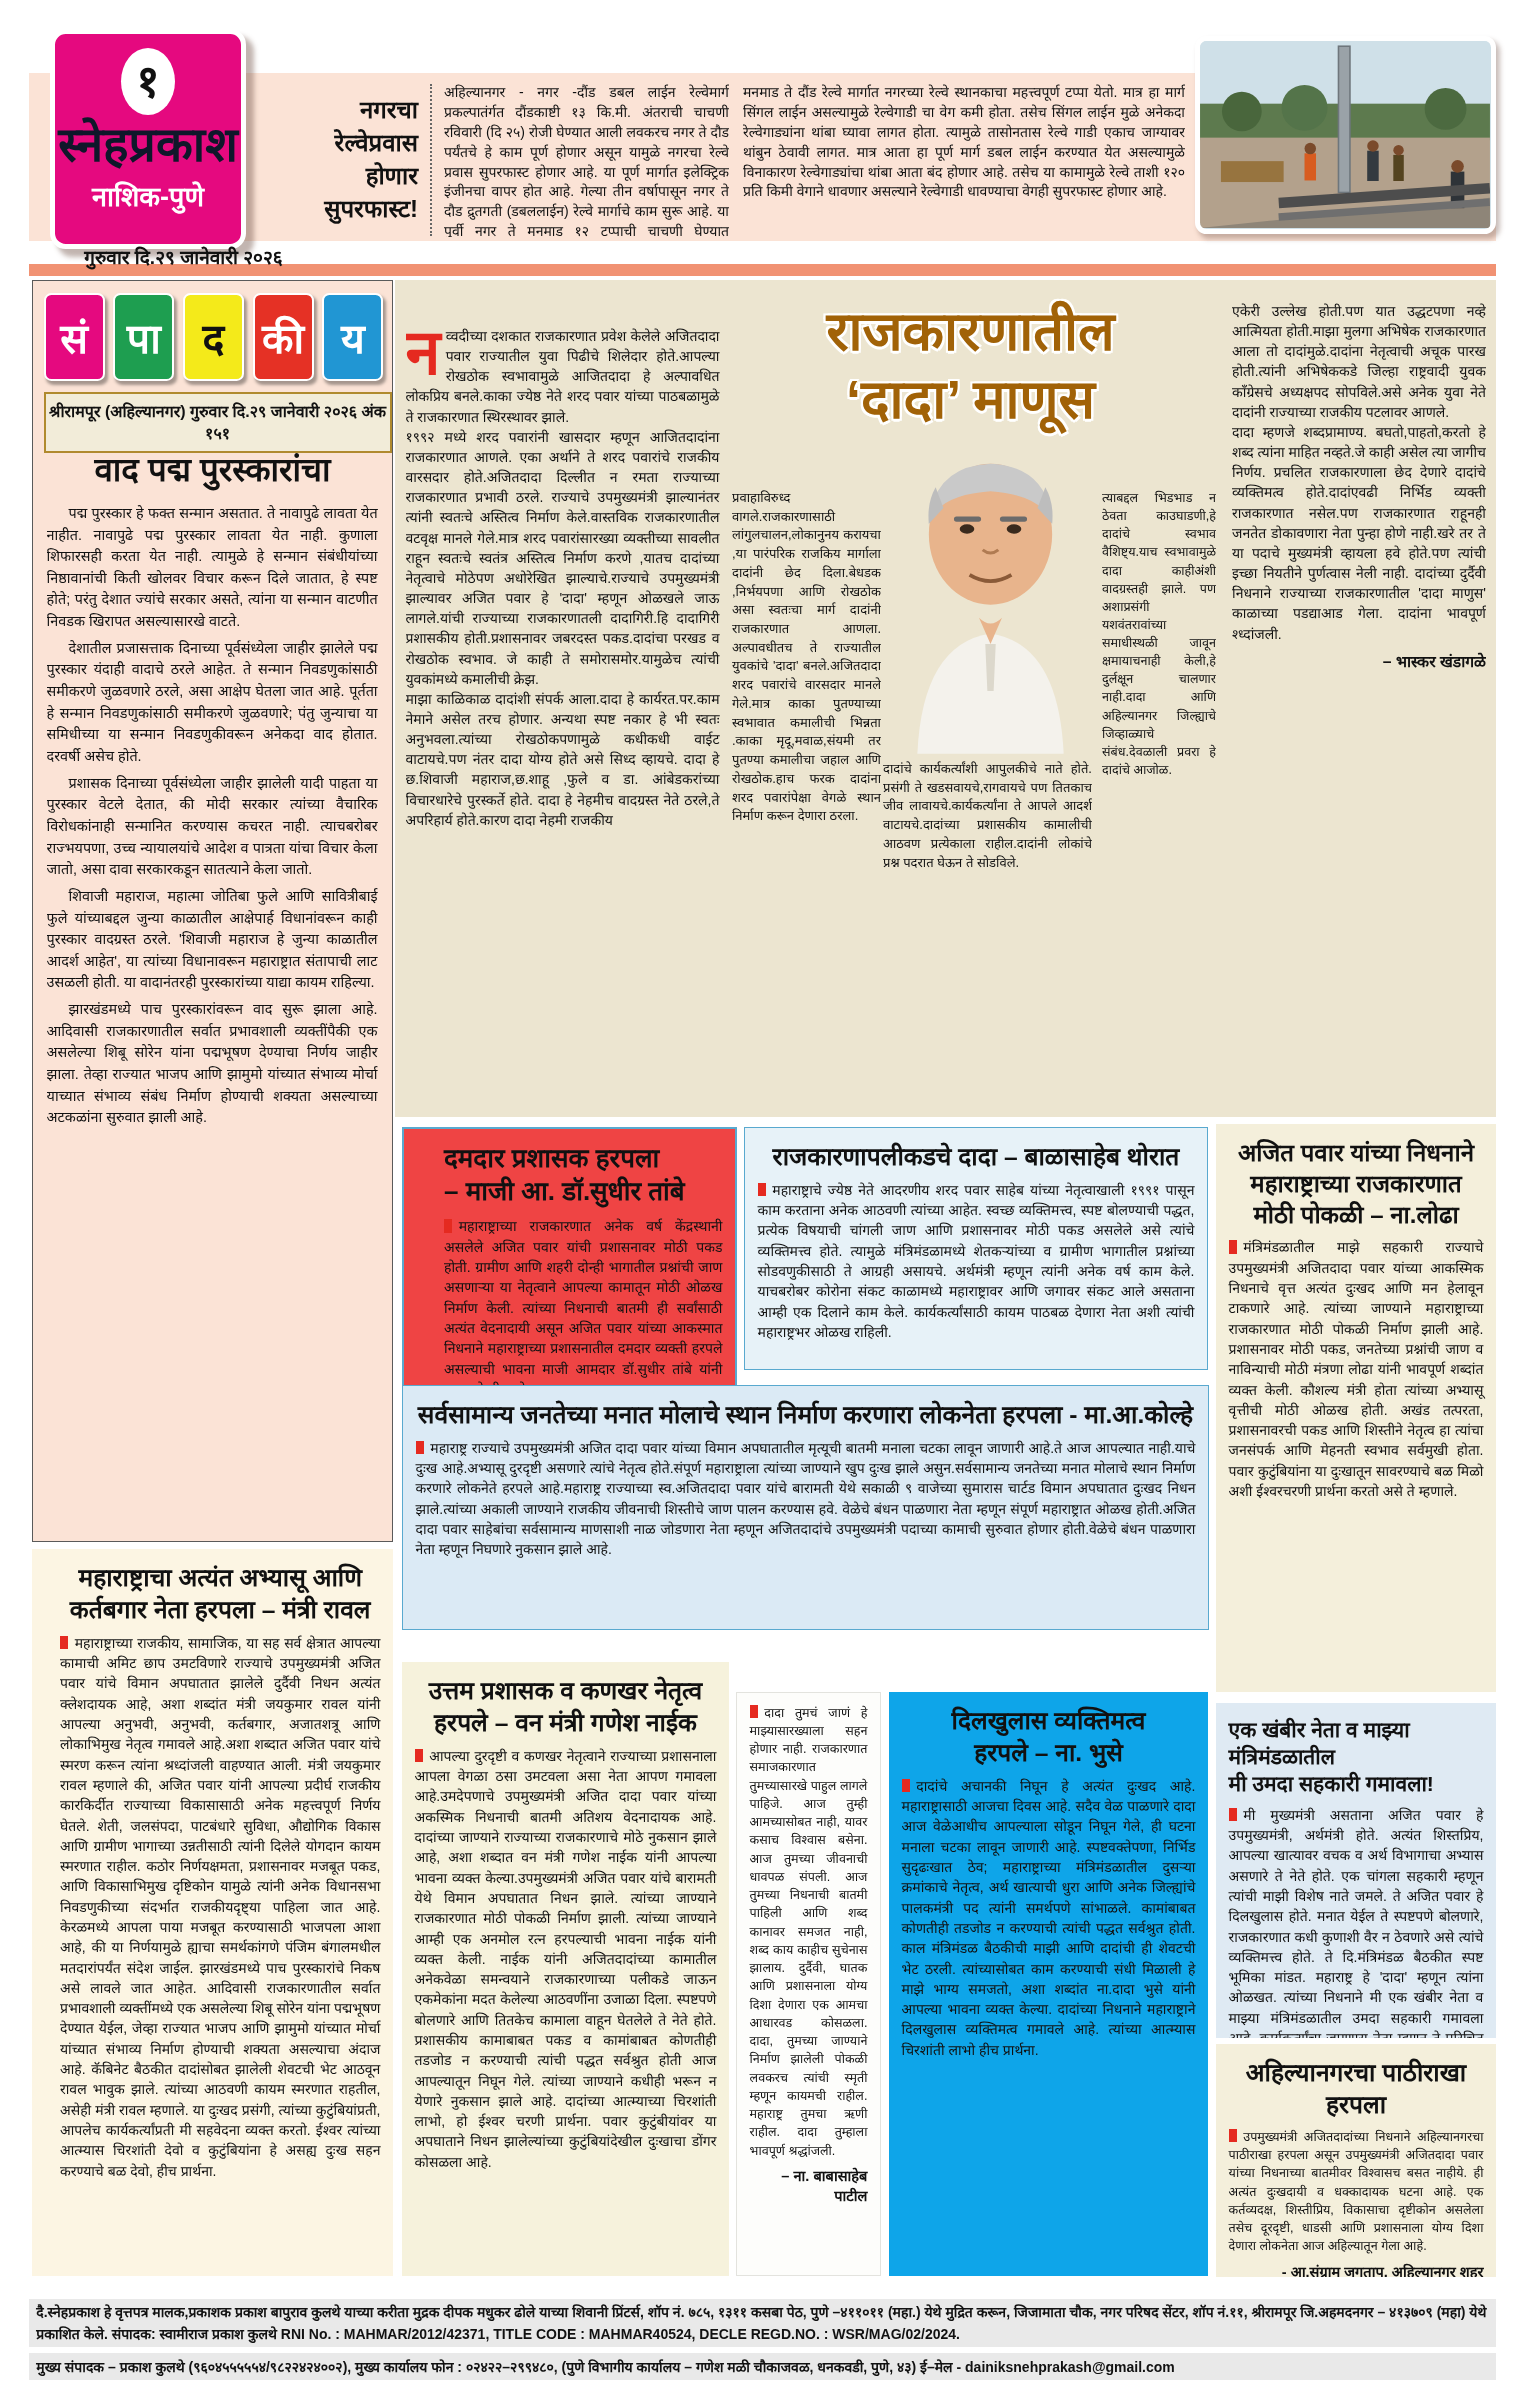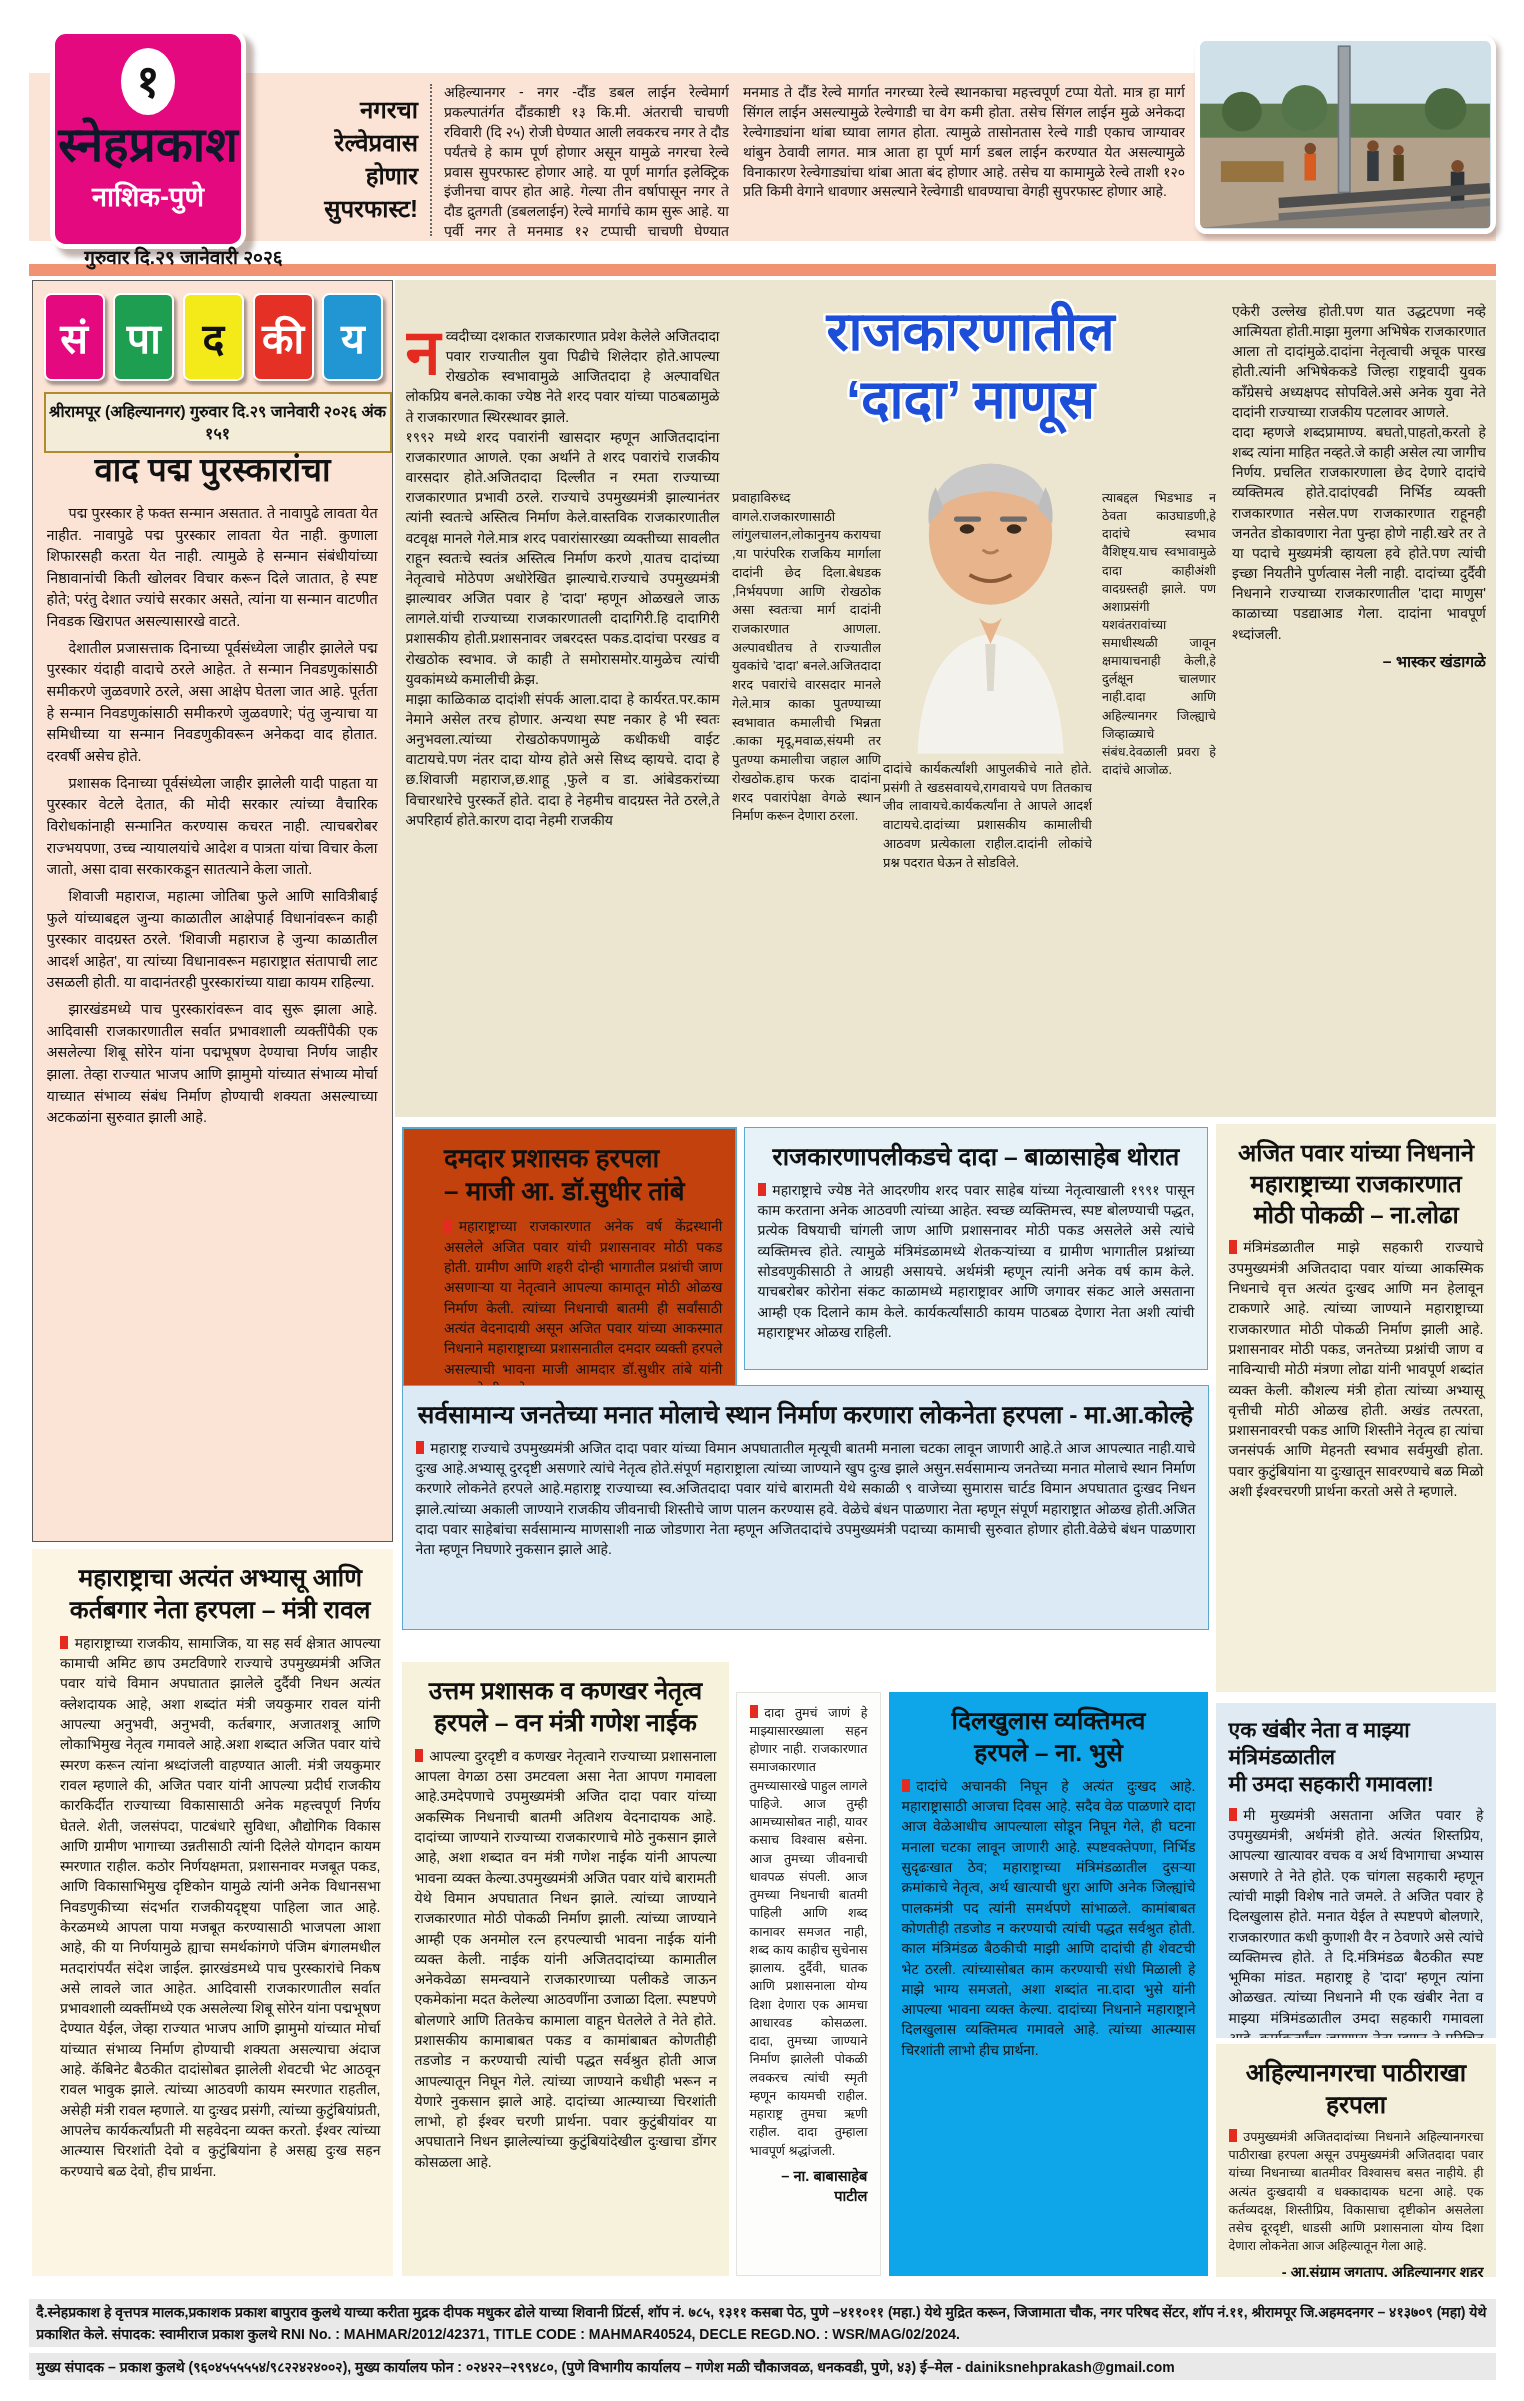--- a/index.html
+++ b/index.html
@@ -34,38 +34,38 @@
   .t0{background:#e5097f;} .t1{background:#1e9e50;} .t2{background:#f4ea1a;color:#111;}
   .t3{background:#e53125;} .t4{background:#2196d3;}
   .ed-dateline{position:absolute;left:10.5px;top:111px;width:338px;border:2.6px solid #b08a2e;background:#f2ecd9;
                text-align:center;font-weight:bold;font-size:16px;padding:6.3px 3.1px;}
   .ed-head{position:absolute;left:0;top:165px;width:100%;text-align:center;font-weight:bold;font-size:33px;}
   .ed-body{position:absolute;left:13.6px;top:222px;width:331px;height:1020px;font-size:14.4px;line-height:1.5;overflow:hidden;}
   .ed-body p{margin:0 0 5.2px 0;text-indent:22px;}
   
   .mainblock{left:395px;top:280px;width:1101px;height:837px;background:#ece5d0;}
   .ms-headline{position:absolute;left:340px;top:18.3px;width:471px;text-align:center;font-weight:bold;
-               font-size:54px;line-height:1.25;color:#1d4ed8;
+               font-size:54px;line-height:1.25;color:#a16207;
                text-shadow:-2.1px -2.1px 0 #fff,2.1px -2.1px 0 #fff,-2.1px 2.1px 0 #fff,2.1px 2.1px 0 #fff,0 3.1px 0 #fff;}
   .ms-col{font-size:14px;line-height:1.44;}
   .ms-colA{position:absolute;left:10.5px;top:46px;width:314px;height:779px;overflow:hidden;}
   .dropcap{float:left;color:#e52a20;font-weight:bold;font-size:63px;line-height:.85;padding-right:5.2px;}
   .ms-colB{position:absolute;left:337px;top:209px;width:149px;height:612px;overflow:hidden;font-size:13px;}
   .ms-colC{position:absolute;left:707px;top:209px;width:114px;height:612px;overflow:hidden;font-size:12.6px;}
   .ms-colD{position:absolute;left:837px;top:21px;width:254px;height:806px;overflow:hidden;}
   .ms-photo{position:absolute;left:491px;top:165px;width:209px;height:309px;}
   .ms-under{position:absolute;left:488px;top:480px;width:209px;height:343px;overflow:hidden;font-size:13px;}
   .ms-byline{text-align:right;font-weight:bold;font-size:15.7px;margin-top:7.3px;}
   
   .tbox{padding:10.5px 12.6px;overflow:hidden;}
   .tbox h3{margin:2.1px 0 7.3px 0;font-size:24.6px;line-height:1.3;text-align:center;}
   .tbox .bd{font-size:14px;line-height:1.45;}
   .bullet{display:inline-block;width:8.4px;height:13.6px;background:#e52a20;margin-right:6.3px;vertical-align:-1.6px;}
   .byline{font-weight:bold;text-align:right;font-size:14.6px;margin-top:5.2px;}
-  .box-tambe{left:402px;top:1127px;width:335px;height:312px;background:#c2410c;border:2.1px solid #59a9cf;padding-left:40px;}
+  .box-tambe{left:402px;top:1127px;width:335px;height:312px;background:#ef4444;border:2.1px solid #59a9cf;padding-left:40px;}
   .box-tambe h3{text-align:left;font-size:26px;}
   .box-thorat{left:744px;top:1127px;width:464px;height:243px;background:#e7f2f8;border:1.6px solid #59a9cf;}
   .box-lodha{left:1216px;top:1124px;width:280px;height:568px;background:#f4efdb;}
   .box-lodha h3{font-size:24px;}
   .box-kolhe{left:402px;top:1385px;width:807px;height:245px;background:#dbeaf5;border:1.6px solid #59a9cf;}
   .box-raval{left:32px;top:1549px;width:361px;height:727px;background:#fcf5e3;padding-left:28px;}
   .box-naik{left:402px;top:1662px;width:327px;height:614px;background:#f6f2dc;}
   .box-patil{left:736px;top:1692px;width:145px;height:584px;background:#fdfdfb;border:1px solid #e3e3de;}
   .box-patil .bd{font-size:12.6px;}
   .box-bhuse{left:889px;top:1692px;width:319px;height:584px;background:#0ea5e9;}

